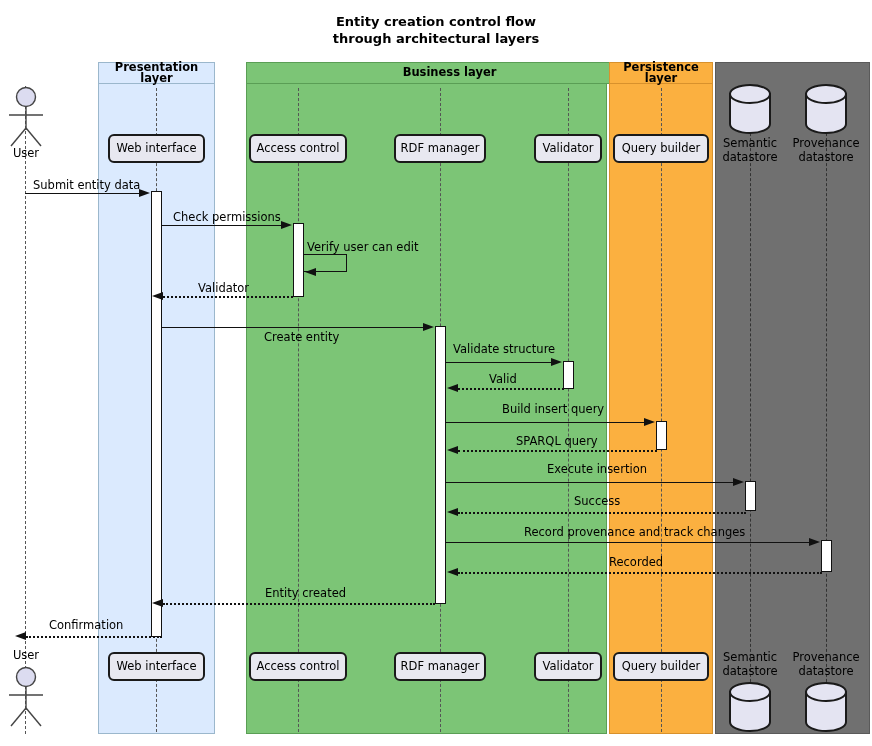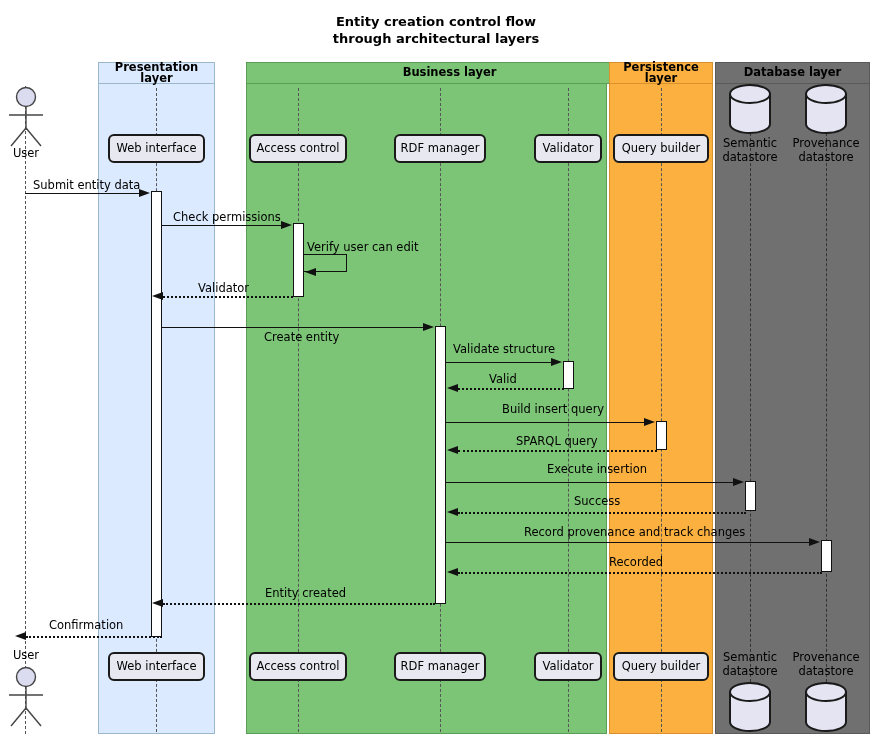--- a/index.html
+++ b/index.html
@@ -104,23 +104,20 @@
 
   <div class="layer-head" style="left:98px; top:62px; width:117px; height:22px; background:#dbeafe; border:1px solid #9bb7cc;">
     <span>Presentation layer</span>
   </div>
   <div class="layer-head" style="left:246px; top:62px; width:407px; height:22px; background:#7cc576; border:1px solid #5a9e55;">
     <span>Business layer</span>
   </div>
   <div class="layer-head" style="left:609px; top:62px; width:104px; height:22px; background:#fbb040; border:1px solid #d8912c;">
     <span>Persistence layer</span>
   </div>
-  <div class="layer-head" style="left:715px; top:62px; width:155px; height:22px; background:#707070; border:1px solid #5a5a5a;">
-    <span>Database layer</span>
-  </div>
 
   <div class="lifeline" style="left:25px; top:86px; height:648px;"></div>
   <div class="lifeline" style="left:156px; top:88px; height:644px;"></div>
   <div class="lifeline" style="left:298px; top:88px; height:644px;"></div>
   <div class="lifeline" style="left:440px; top:88px; height:644px;"></div>
   <div class="lifeline" style="left:568px; top:88px; height:644px;"></div>
   <div class="lifeline" style="left:661px; top:88px; height:644px;"></div>
   <div class="lifeline dark" style="left:750px; top:88px; height:644px;"></div>
   <div class="lifeline dark" style="left:826px; top:88px; height:644px;"></div>
 

